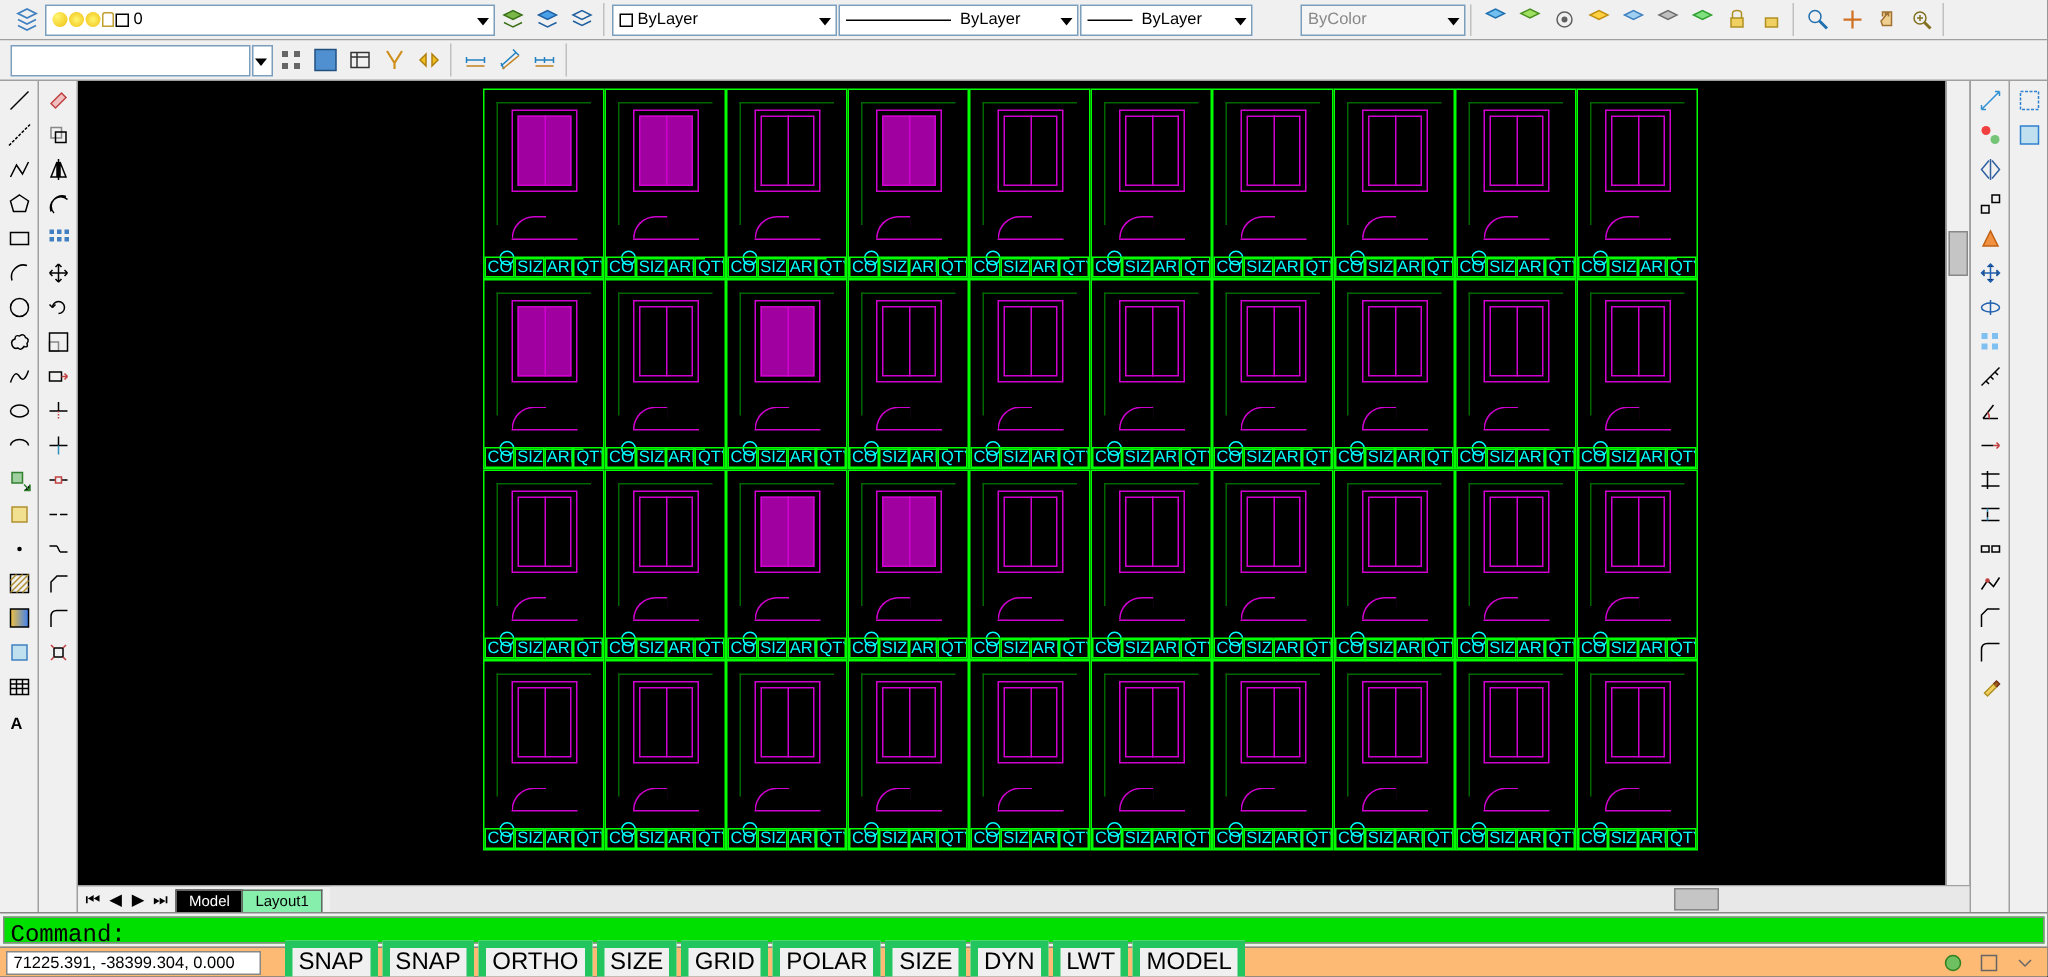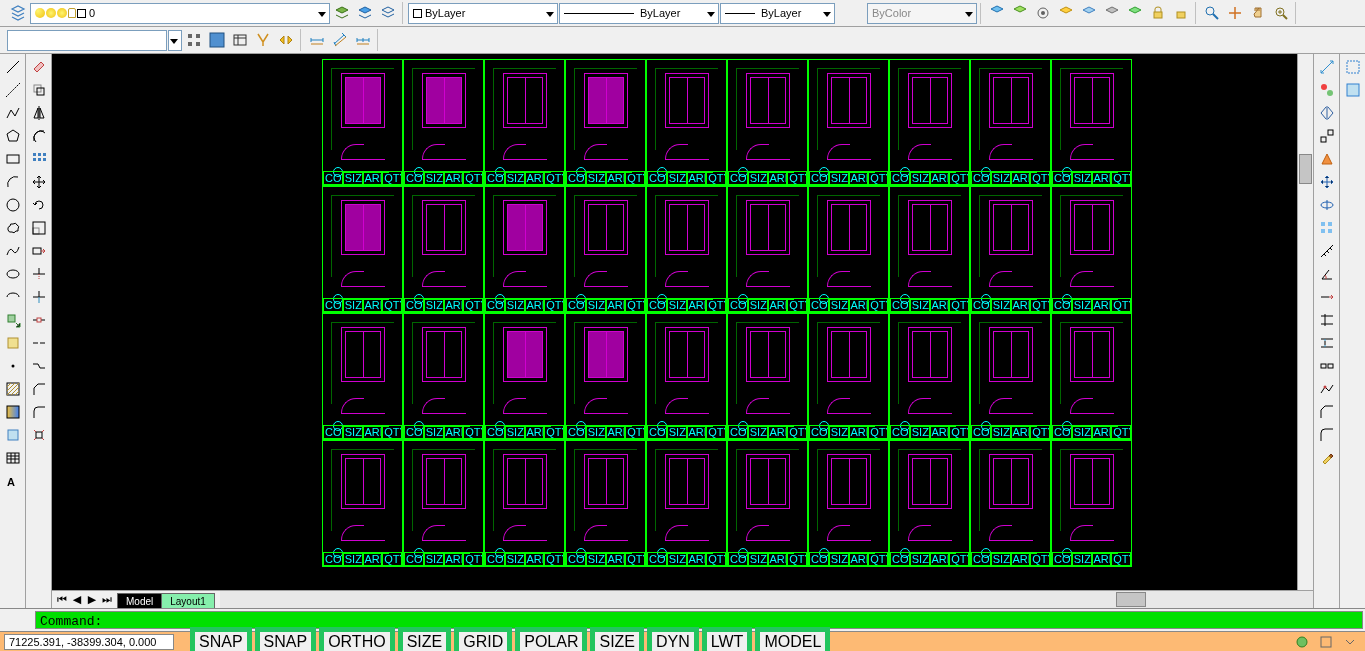--- a/index.html
+++ b/index.html
@@ -52,21 +52,21 @@
 .dwg-dims { position:absolute; left:8px; right:8px; top:8px; bottom:35px; border-left:1px solid #00ff00; border-top:1px solid #00ff00; opacity:0.4; }
 .dwg-plan { position:absolute; bottom:25px; left:18px; width:44px; height:6px; border-bottom:1px solid #d000d0; }
 .dwg-plan::before{ content:''; position:absolute; left:0; bottom:0; width:22px; height:14px; border-left:1px solid #d000d0; border-top:1px solid #d000d0; border-radius:22px 0 0 0;}
 .dwg-tag { position:absolute; bottom:8px; left:10px; width:10px; height:10px; border:1px solid #00ffff; border-radius:50%; }
 .dwg-tag::after { content:''; position:absolute; left:10px; top:4px; width:45px; height:1px; background:#00ff00; }
 .dwg-info { position:absolute; bottom:0; left:0; right:0; height:14px; display:grid; grid-template-columns:1fr 1fr 1fr 1fr; font-size:4px; }
 .dwg-info span { border:0.5px solid #00ff00; color:#00ffff; padding:0 1px; overflow:hidden; }
 
 
 .cmd-area { background:#f0f0f0; border-top:1px solid #888; padding:2px; }
-.cmd-line { background:#00e000; color:#000; padding:2px 4px; font-family:'Courier New',monospace; font-size:13px; height:18px; border:1px solid #888;margin-left:33px; }
+.cmd-line { background:#00e000; color:#000; padding:2px 4px; font-family:'Courier New',monospace; font-size:16px; height:18px; border:1px solid #888; }
 .status-bar { display:flex; align-items:center; background:#fdba74; border-top:1px solid #888; height:20px; padding:0 4px; gap:3px; font-size:11px; }
 .status-coords { width:170px; border:1px solid #888; padding:1px 4px; background:#fff; }
 .status-btn { padding:1px 4px; border:5px solid #22c55e; background:#f0f0f0; cursor:pointer; font-size:16px;text-align:center; }
 .status-right { margin-left:auto; display:flex; gap:2px; }
 </style>
 </head>
 <body>
 
 <div class="toolbar-row">
   <div class="toolbar-group">

